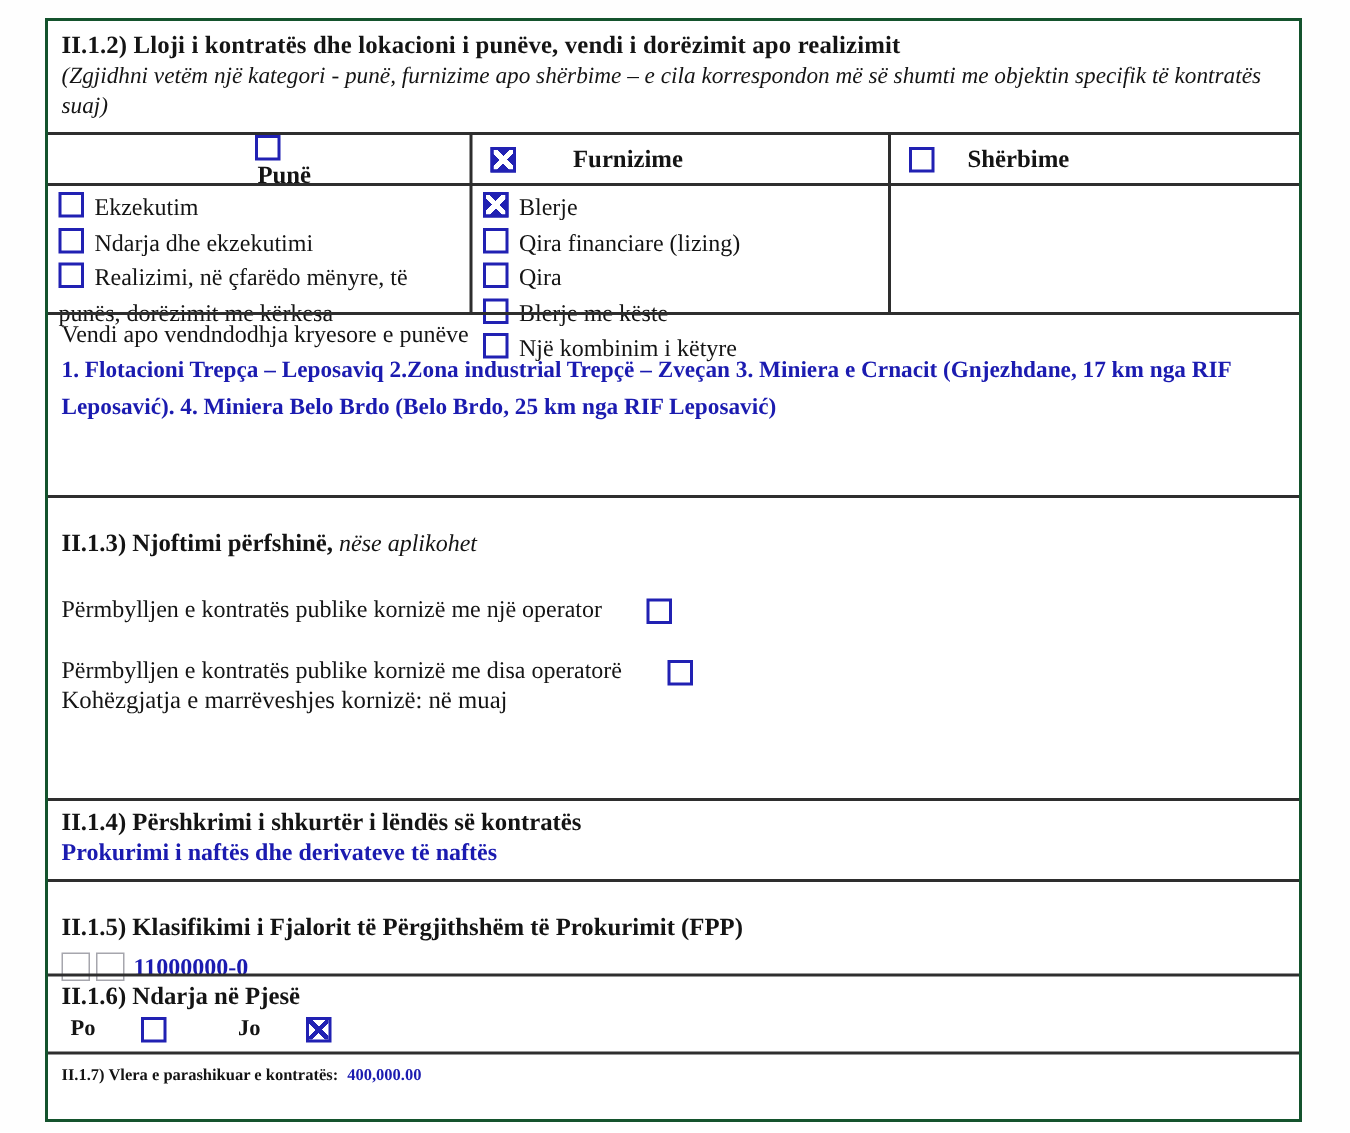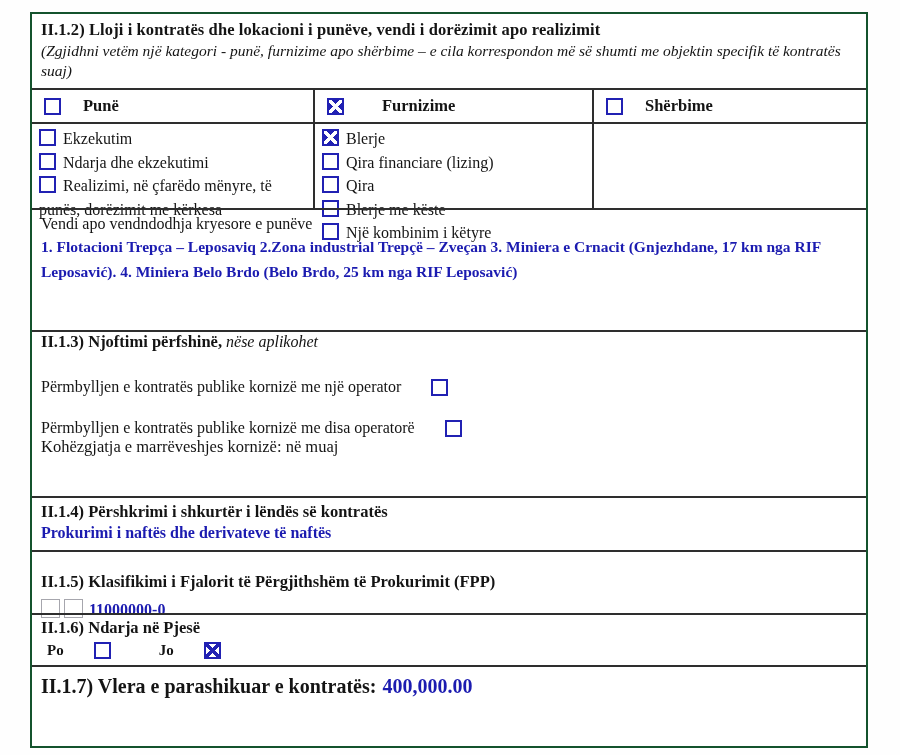--- a/index.html
+++ b/index.html
@@ -12,29 +12,29 @@
     border:2px solid #14532d; box-sizing:border-box;
     display:flex; flex-direction:column; background:#fff;
   }
   .row { box-sizing:border-box; border-top:2px solid #2e2e2e; }
   .row:first-child { border-top:none; }
   .r1 { height:74px; }
   .r2 { height:34px; }
   .r3 { height:86px; }
   .r4 { height:122px; }
   .r5 { height:166px; }
-  .r6 { height:54px; }
+  .r6 { height:54px;margin-top:36px; }
   .r7 { height:63px; }
   .r8 { height:52px; }
   .r9 { flex:1; }
 
   .cols { display:flex; }
   .cell { box-sizing:border-box; }
   .cell + .cell { border-left:2px solid #2e2e2e; }
-  .c1 { width:281px; }
+  .c1 { width:281px;flex-direction:column; }
   .c2 { width:279px; }
   .c3 { flex:1; }
 
   .sec-title { font-weight:bold; font-size:16.5px; padding:6px 9px 1px 9px; letter-spacing:0.1px; }
   .sec-subtitle { font-style:italic; font-size:15.5px; line-height:1.3; padding:0 9px; }
 
   
   .cb {
     display:inline-block; width:13px; height:13px; box-sizing:content-box;
     border:2.5px solid #2121b3; background:#fff; vertical-align:-2px; flex:none;
@@ -64,21 +64,21 @@
   
   .opt-cell { padding:3px 7px 0 7px; font-size:16px; line-height:23.5px; }
   .opt .cb { margin-right:7px; }
 
   
   .r4 { padding:5px 9px; }
   .loc-label { font-size:16px; }
   .loc-value { color:#1b1bb0; font-weight:bold; font-size:15.5px; line-height:1.6; margin-top:2px; max-width:810px; }
 
   
-  .r5 { padding:0 9px; }
+  .r5 { padding:20px 9px; }
   .t-bold { font-weight:bold; font-size:16.5px; }
   .t-italic { font-style:italic; font-size:16px; }
   .fw-line { display:flex; align-items:center; font-size:16px; }
   .fw-line .cb { margin-left:30px; }
   .fw-1 { margin-top:26px; }
   .fw-2 { margin-top:23px; }
   .duration { font-weight:normal; font-size:16.5px; }
 
   
   .r6 { padding:4px 9px; }
@@ -89,21 +89,21 @@
   .fpp-line { display:flex; align-items:flex-end; margin-top:7px; }
   .fpp-code { color:#1b1bb0; font-weight:bold; font-size:16px; margin-left:2px; line-height:17px; }
 
   
   .r8 { padding:3px 9px; }
   .yn-line { display:flex; align-items:center; margin-top:4px; font-weight:bold; font-size:15px; padding-left:6px; }
   .yn-line .cb { margin-left:30px; }
   .yn-jo { margin-left:48px; }
 
   
-  .r9 { padding:8px 9px; font-weight:bold; font-size:20px; }
+  .r9 { padding:8px 9px; font-weight:bold; font-size:11px; }
   .r9 .value { color:#1b1bb0; margin-left:6px; }
 </style>
 </head>
 <body>
 
 <div class="page">
   <div class="form-table">
 
     <div class="row r1">
       <div class="sec-title">II.1.2)  Lloji i kontratës dhe lokacioni i punëve,  vendi i dorëzimit apo realizimit</div>

